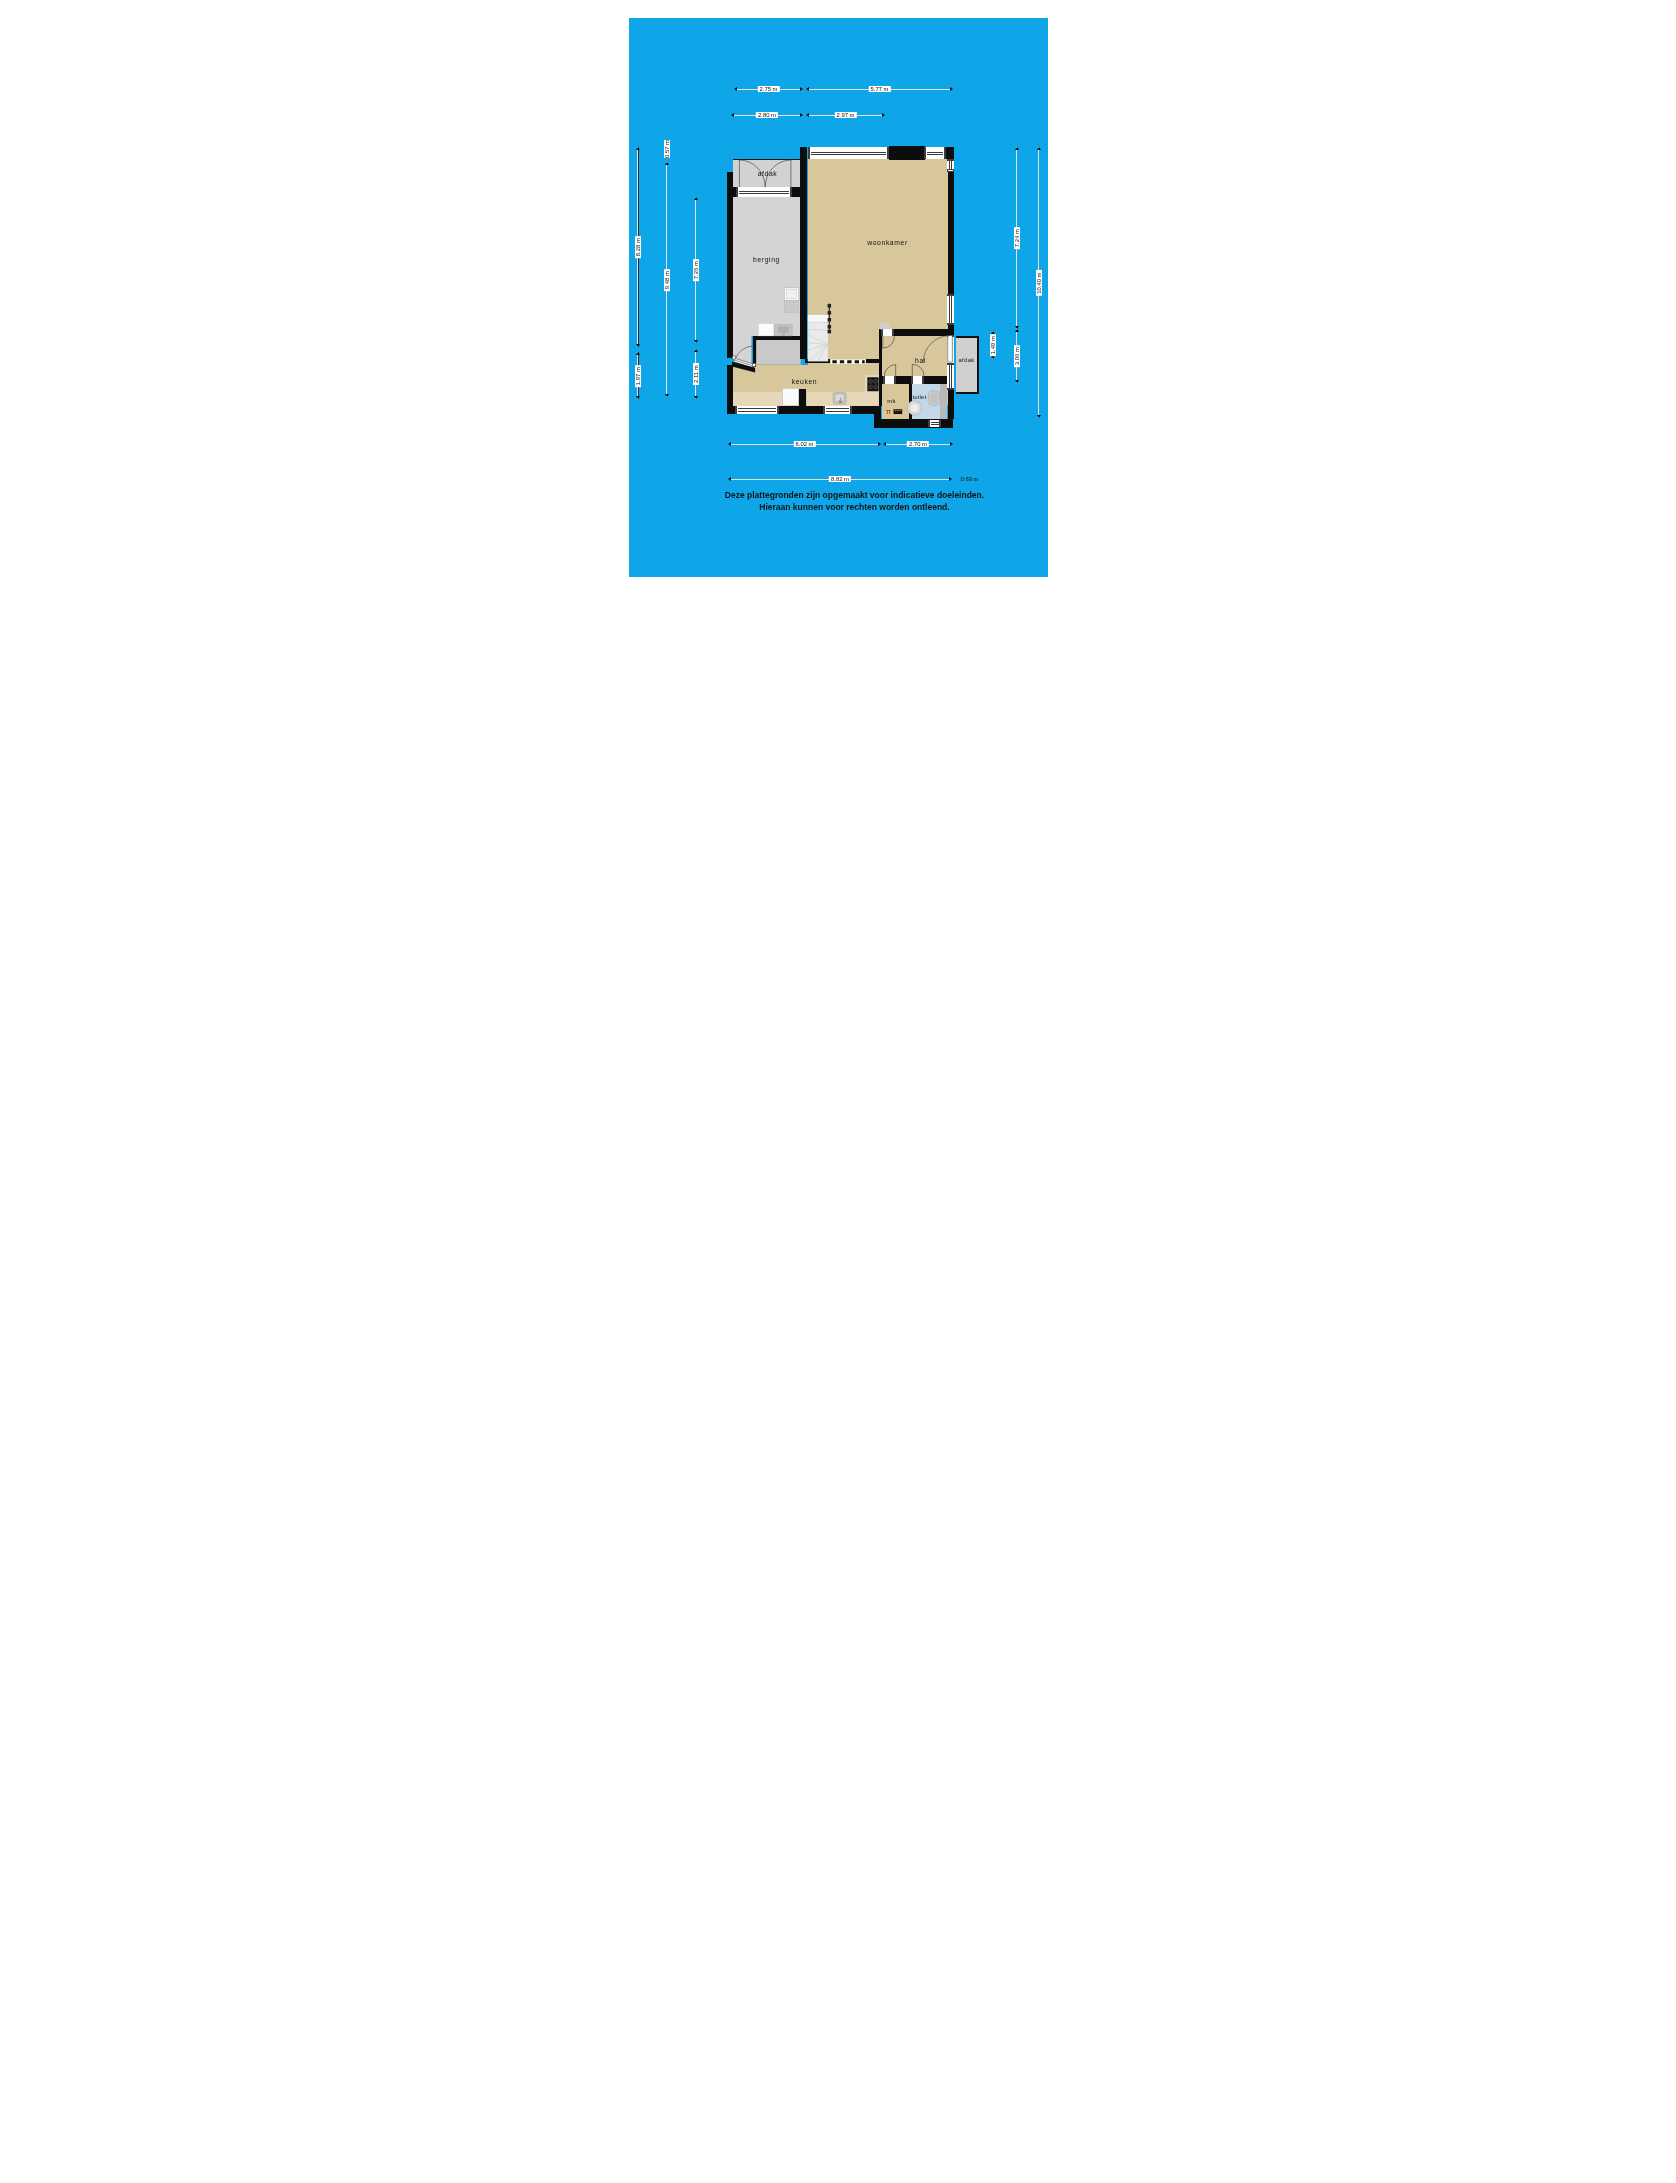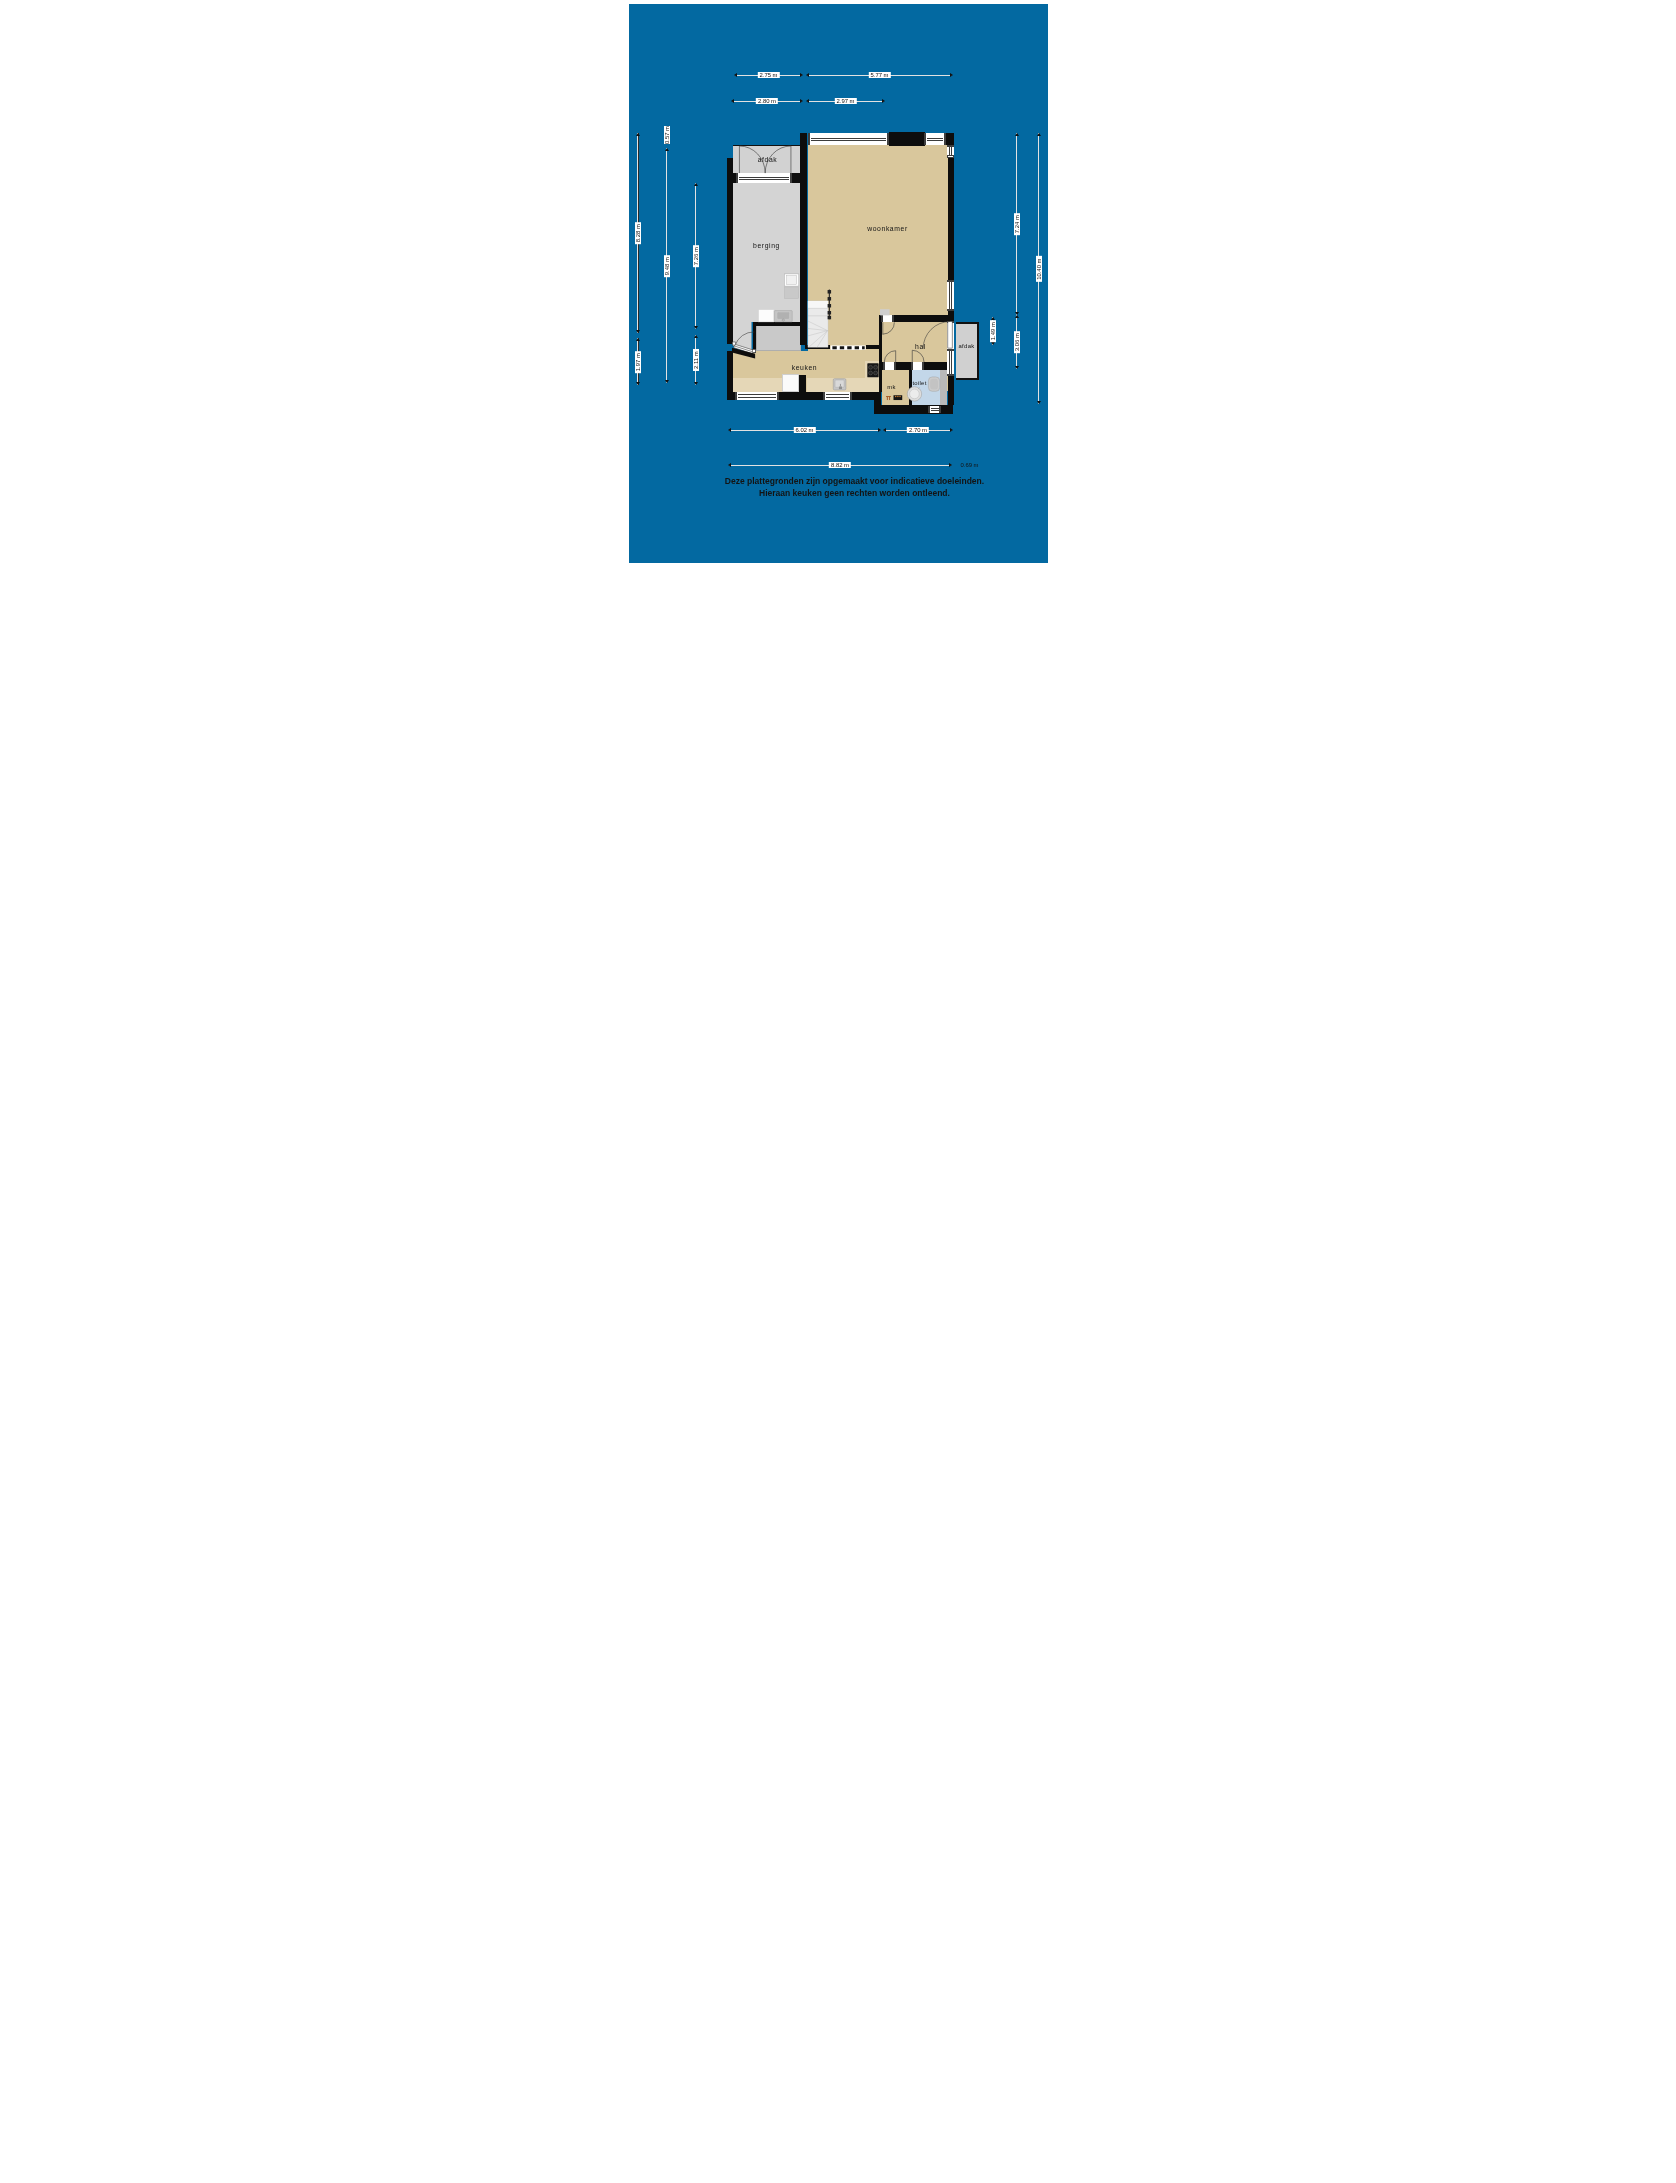--- a/index.html
+++ b/index.html
@@ -1,17 +1,17 @@
 <!DOCTYPE html>
 <html style="font-size:7px"><head>
 <meta charset="utf-8">
 <style>
   html,body{margin:0;padding:0;background:#fff;}
   body{font-family:"Liberation Sans", sans-serif;color:#111;}
-  .canvas{position:relative;width:419px;height:559px;margin:4px auto;background:#0369a1;overflow:hidden;}
+  .canvas{position:relative;width:419px;height:559px;margin:18px auto;background:#0ea5e9;overflow:hidden;}
   
   .floor{position:absolute;}
   
   .w{position:absolute;background:#0d0d0d;}
   
   .wh,.wv,.dg{position:absolute;background:#fff;box-sizing:border-box;}
   .wh::before,.wh::after{content:"";position:absolute;top:0;bottom:0;width:2.2px;background:#fff;border:0.4px solid #3f3f3f;box-sizing:border-box;}
   .wh::before{left:-0.4px}.wh::after{right:-0.4px}
   .wv::before,.wv::after{content:"";position:absolute;left:0;right:0;height:2.2px;background:#fff;border:0.4px solid #3f3f3f;box-sizing:border-box;}
   .wv::before{top:-0.4px}.wv::after{bottom:-0.4px}
@@ -331,17 +331,17 @@
   </div>
   <div class="vdim" style="left:408px;top:129px;height:271px;">
     <div class="ln"></div>
       <div class="at"></div>
       <div class="ab"></div>
       <span class="lb">10.40 m</span>
   </div>
 
   <div class="disclaimer">
     <div>Deze plattegronden zijn opgemaakt voor indicatieve doeleinden.</div>
-    <div>Hieraan keuken geen rechten worden ontleend.</div>
+    <div>Hieraan kunnen voor rechten worden ontleend.</div>
   </div>
 
 </div>
 
 
 </body></html>

